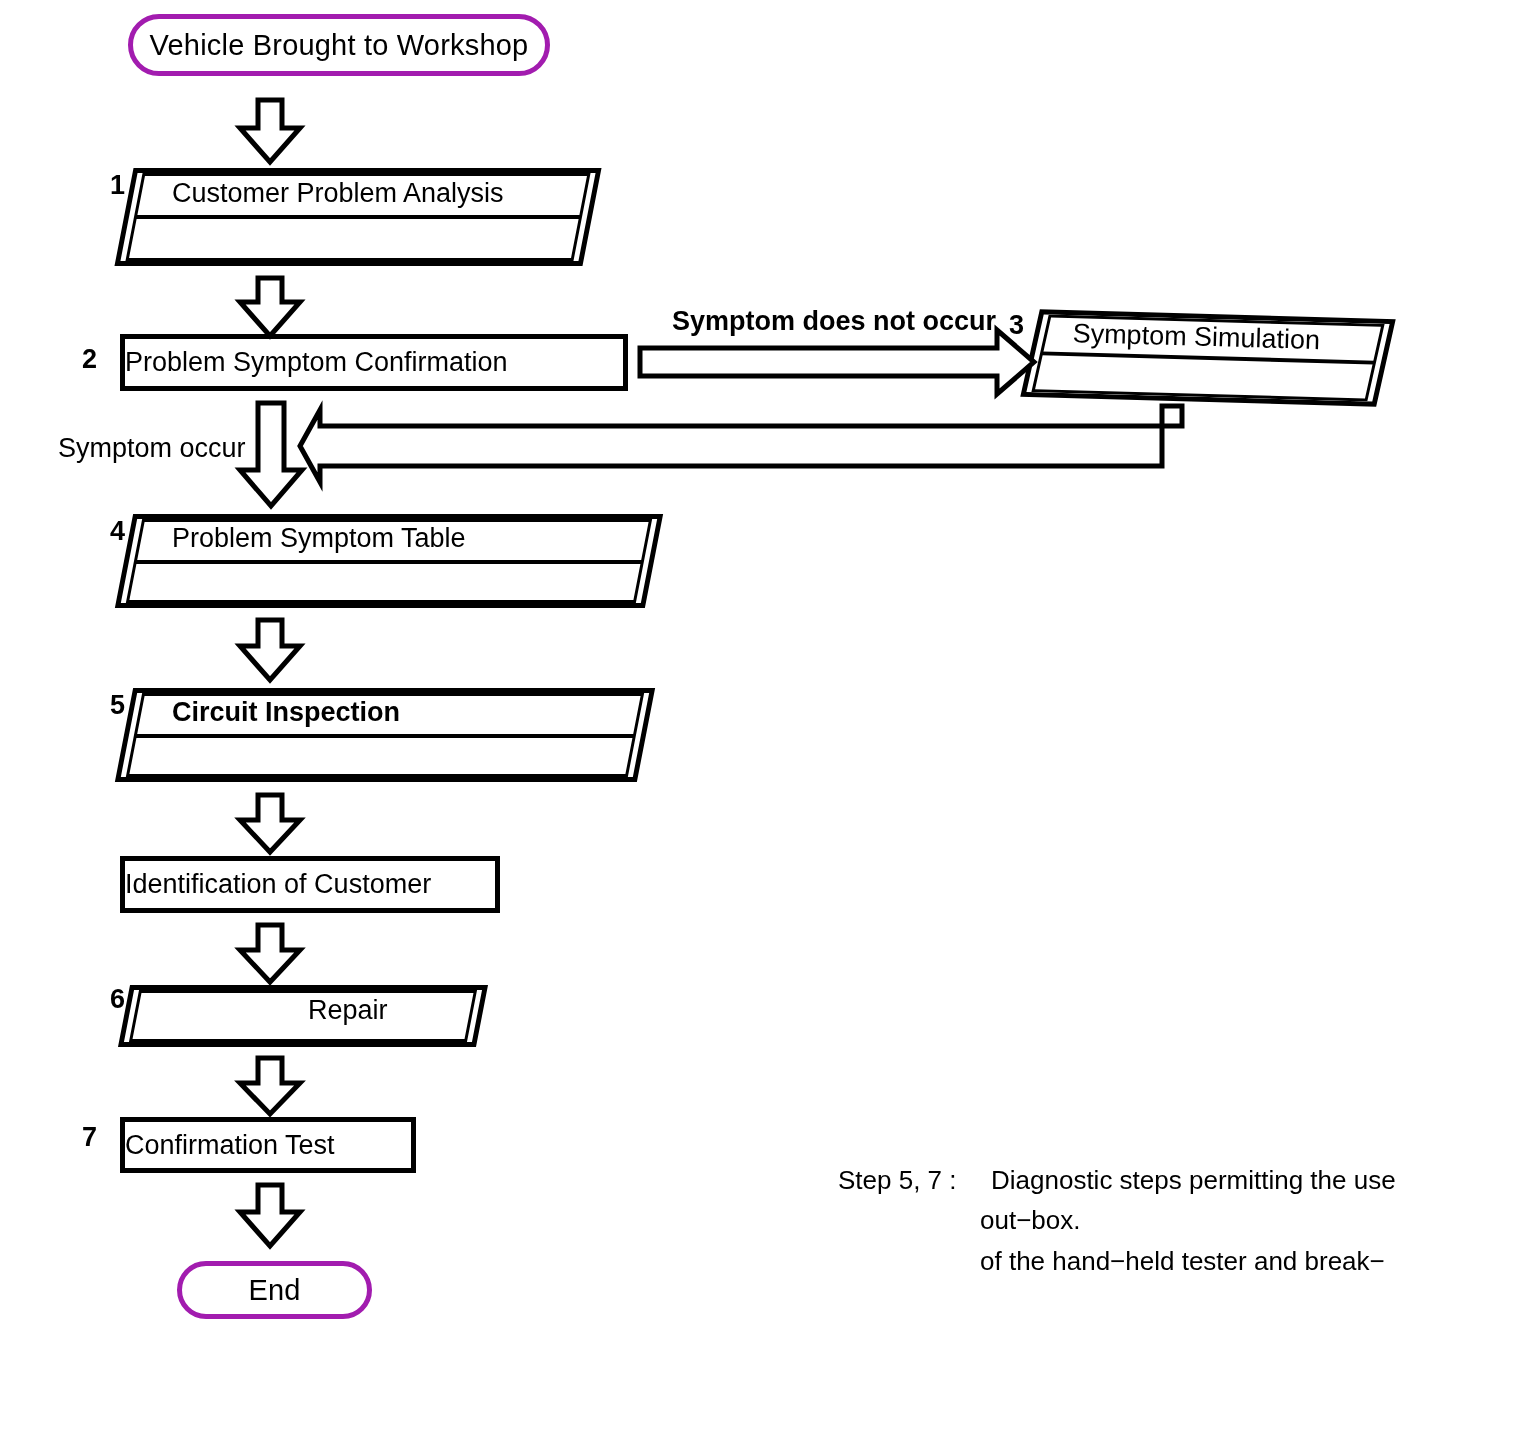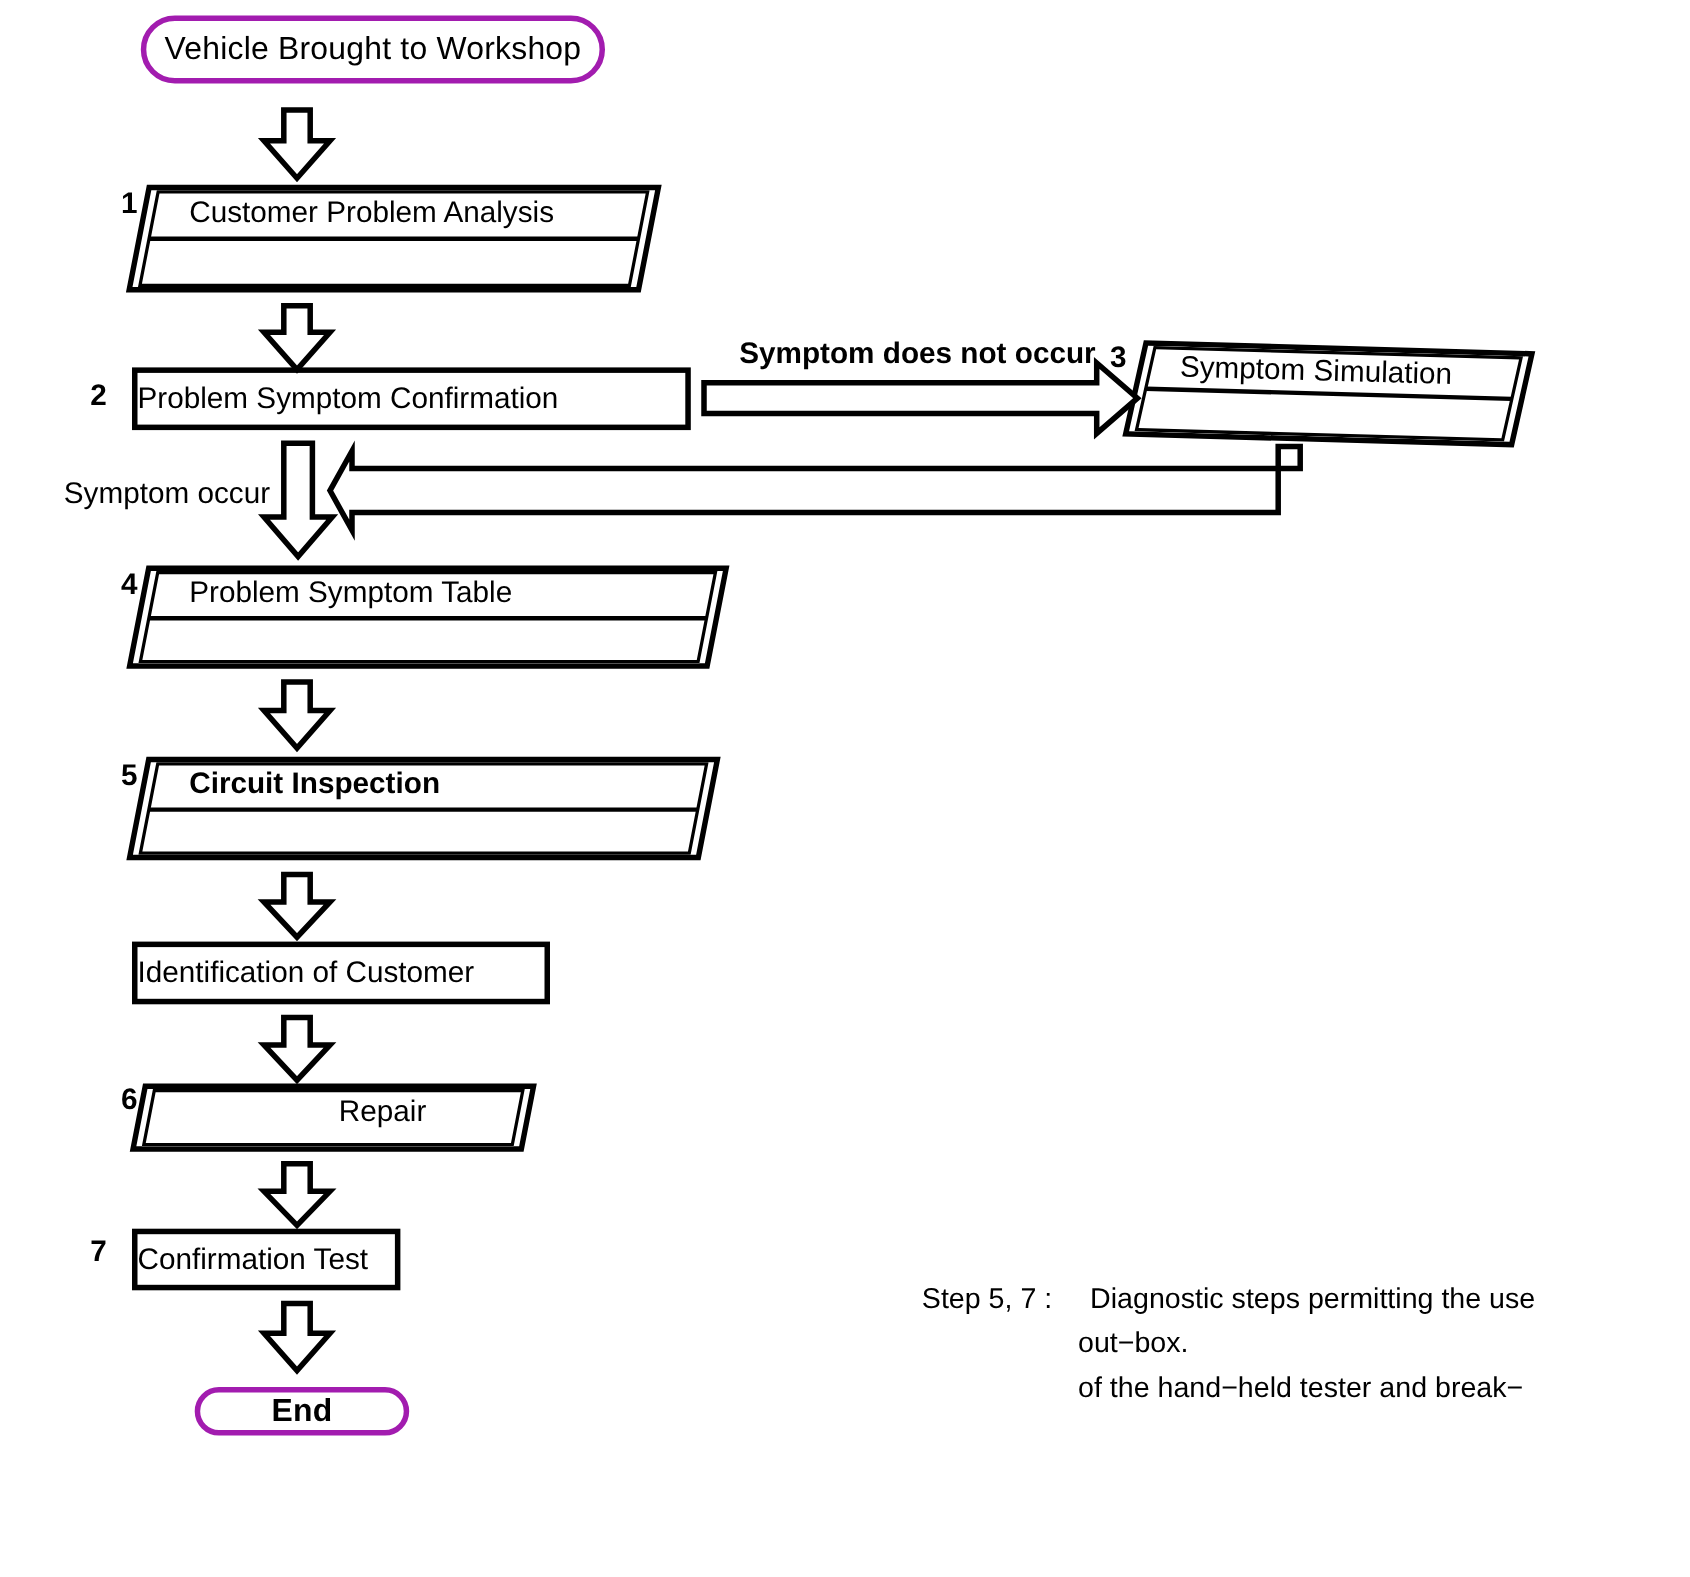--- a/index.html
+++ b/index.html
@@ -159,25 +159,25 @@
   </div>
 
   <div class="stepnum" style="left:110px; top:986px;">6</div>
   <div class="para-wrap" style="left:124px; top:985px; width:358px; height:62px;">
     <div class="para-outer"></div>
     <div class="para-inner"></div>
     <div class="para-text" style="left:136px; top:10px;margin-left:48px;">Repair</div>
   </div>
 
   <div class="stepnum" style="left:82px; top:1124px;">7</div>
-  <div class="node rect" style="left:120px; top:1117px; width:244px; height:56px;">
+  <div class="node rect" style="left:120px; top:1117px; width:296px; height:56px;">
     <span class="label">Confirmation Test</span>
   </div>
 
-  <div class="node terminator" style="left:177px; top:1261px; width:195px; height:44px;font-weight:bold;">
+  <div class="node terminator" style="left:177px; top:1261px; width:195px; height:58px;">
     <span class="label">End</span>
   </div>
 
   <div class="freetext" style="left:672px; top:305px;font-weight:bold;">Symptom does not occur</div>
 
   <div class="freetext" style="left:58px; top:432px;">Symptom occur</div>
 
   <div class="note" style="left:838px; top:1160px;">
     <span class="note-row">
       <span>Step 5, 7 :</span>

